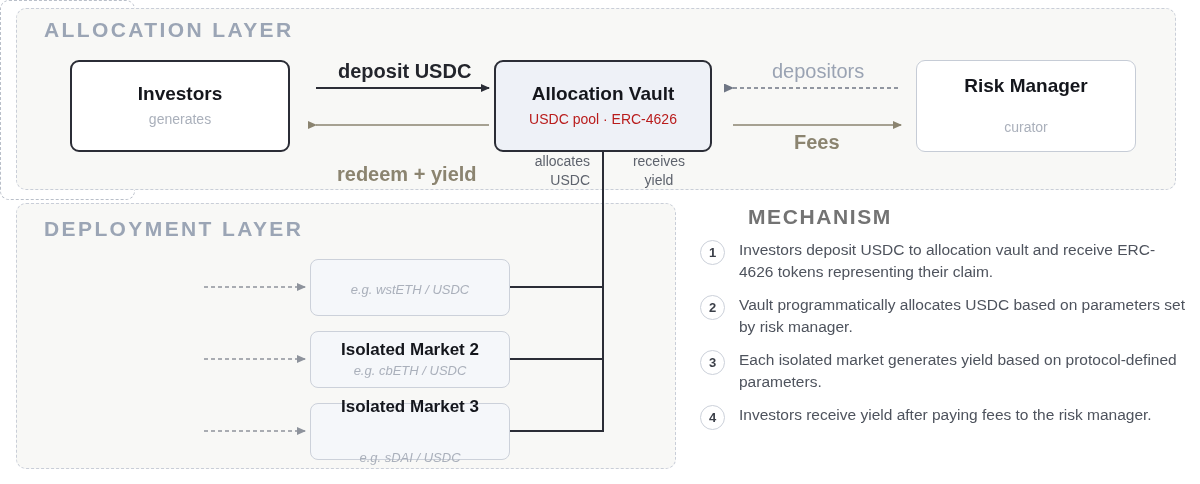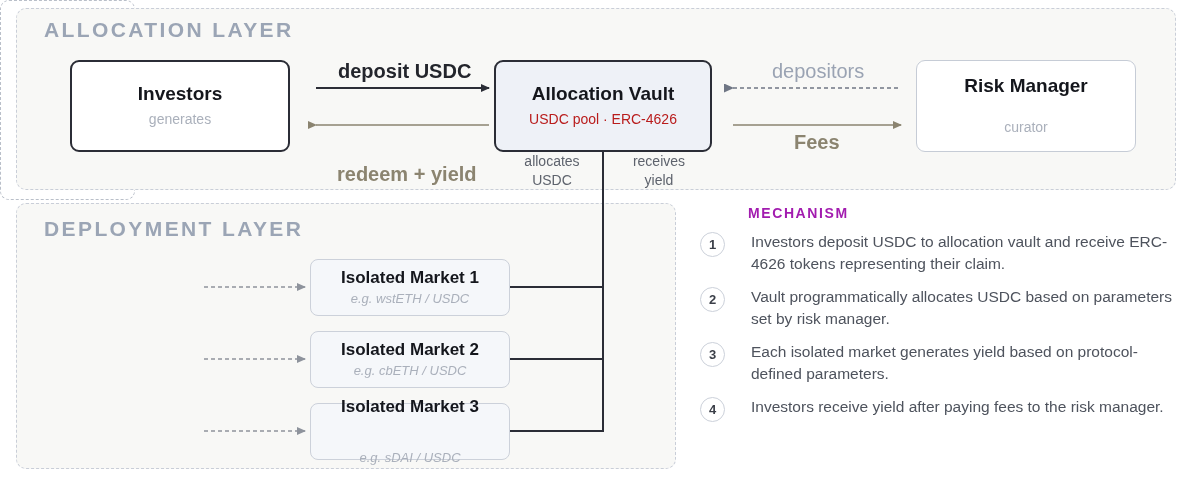--- a/index.html
+++ b/index.html
@@ -138,41 +138,41 @@
     text-align: right;
   }
   .edge-label.dark  { color: #23252c; font-weight: bold; }
   .edge-label.olive { color: #8b8470; font-weight: bold; }
   .edge-label.blue  { color: #9aa3b3; }
 
   #lbl-deposit  { left: 338px; top: 60px;  font-weight: bold; }
   #lbl-redeem   { left: 337px; top: 131px; margin-top: 32px; }
   #lbl-params   { left: 772px; top: 60px;  }
   #lbl-fees     { left: 794px; top: 131px; }
-  #lbl-allocates{ left: 514px; top: 152px; text-align: center; width: 76px; line-height: 1.35; white-space: normal; font-size: 14px; color: #5e636d; }
+  #lbl-allocates{ left: 514px; top: 152px; text-align: right; width: 76px; line-height: 1.35; white-space: normal; font-size: 14px; color: #5e636d; }
   #lbl-receives { left: 622px; top: 152px; text-align: center; width: 74px; line-height: 1.35; white-space: normal; font-size: 14px; color: #5e636d; }
 
   
   #edges {
     position: absolute;
     left: 0; top: 0;
     width: 1200px; height: 484px;
     pointer-events: none;
   }
 
   
   #mechanism {
     position: absolute;
     left: 700px; top: 205px; width: 486px;
   }
   #mechanism-title {
-    font-size: 14px;
+    font-size: 21px;
     font-weight: bold;
     letter-spacing: 1.6px;
-    color: #a21caf;
+    color: #737373;
     margin-left: 48px;
     margin-bottom: 10px;
   }
   .step {
     display: flex;
     align-items: flex-start;
     margin-bottom: 11px;
   }
   .step-num {
     flex: 0 0 auto;
@@ -187,21 +187,20 @@
     font-weight: bold;
     color: #3b3f48;
     margin-right: 14px;
     margin-top: 1px;
     background: #ffffff;
   }
   .step-text {
     font-size: 15.5px;
     line-height: 1.42;
     color: #4e535d;
-    margin-left: 12px;
   }
 </style>
 </head>
 <body>
 
 <div id="stage">
 
   <div class="layer" id="allocation-layer"></div>
   <div class="layer" id="deployment-layer"></div>
 
@@ -265,21 +264,20 @@
 
   <div id="protocol-box">
     <div class="title">Protocol-</div>
     <div class="title">Defined</div>
     <div class="sub">rates</div>
     <div class="sub">collateral</div>
     <div class="sub">liquidations</div>
   </div>
 
   <div class="market" id="market-0">
-    <div class="title">Isolated Market 1</div>
     <div class="sub">e.g. wstETH / USDC</div>
   </div>
   <div class="market" id="market-1">
     <div class="title">Isolated Market 2</div>
     <div class="sub">e.g. cbETH / USDC</div>
   </div>
   <div class="market" id="market-2">
     <div class="title">Isolated Market 3</div>
     <div class="sub">e.g. sDAI / USDC</div>
   </div>

